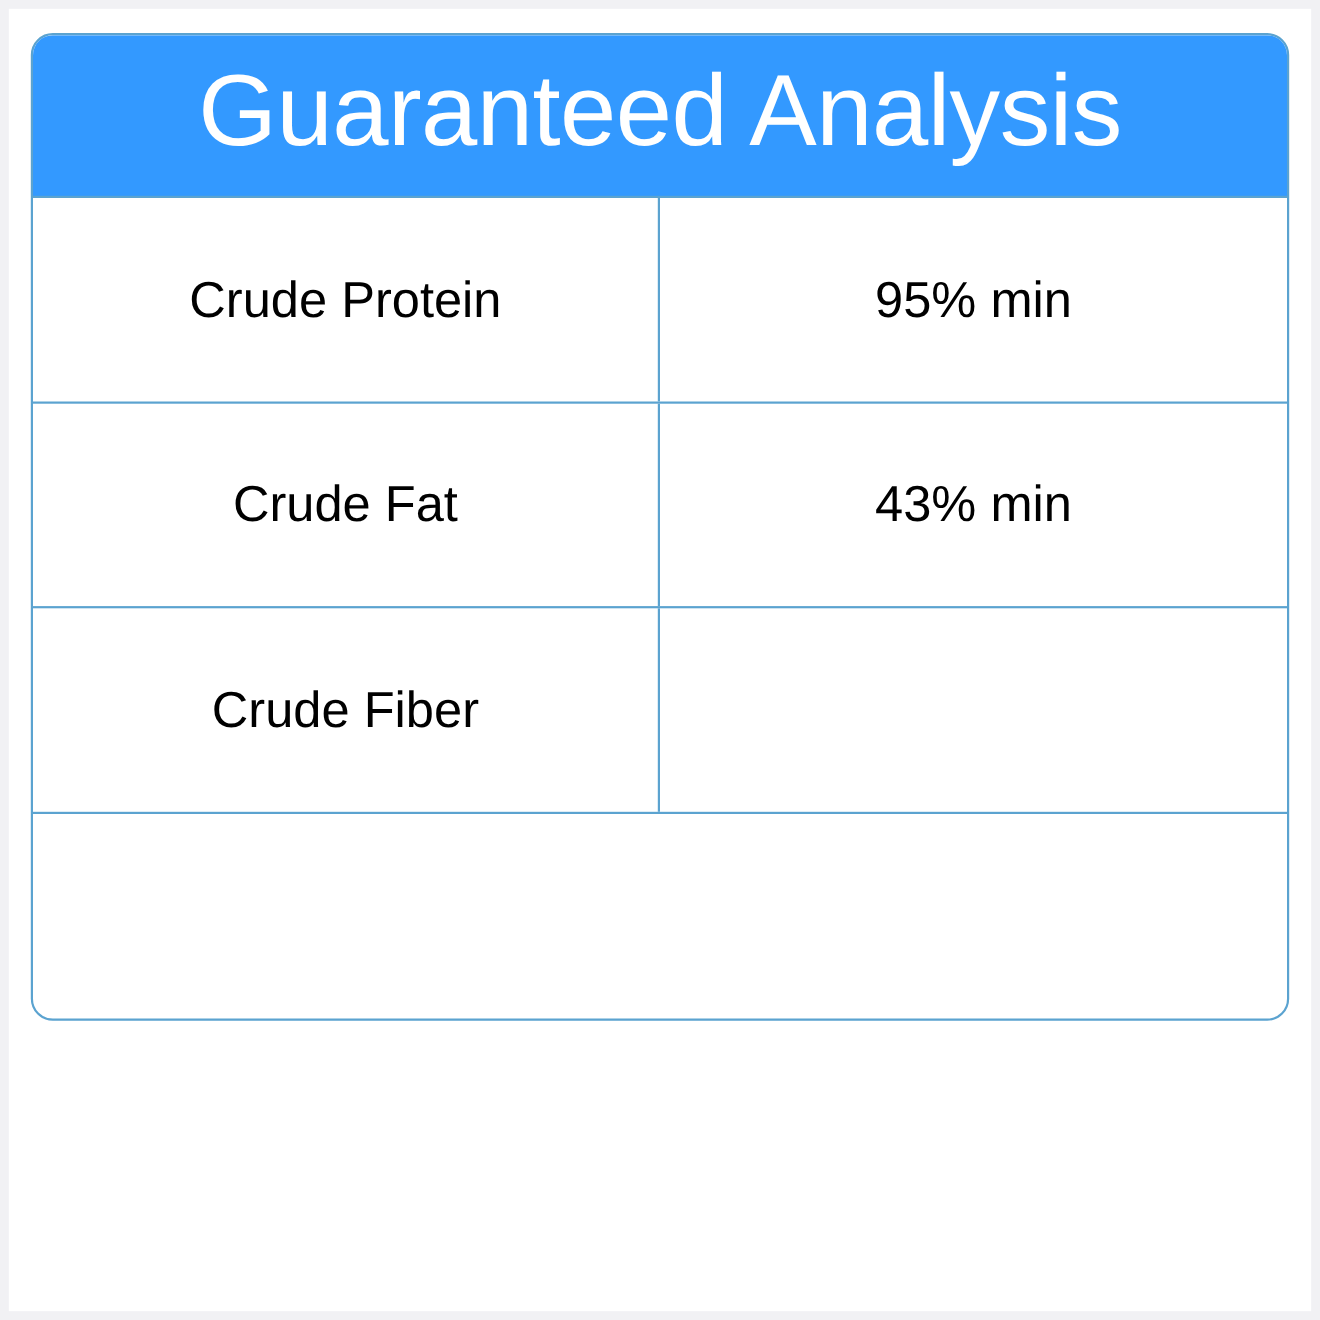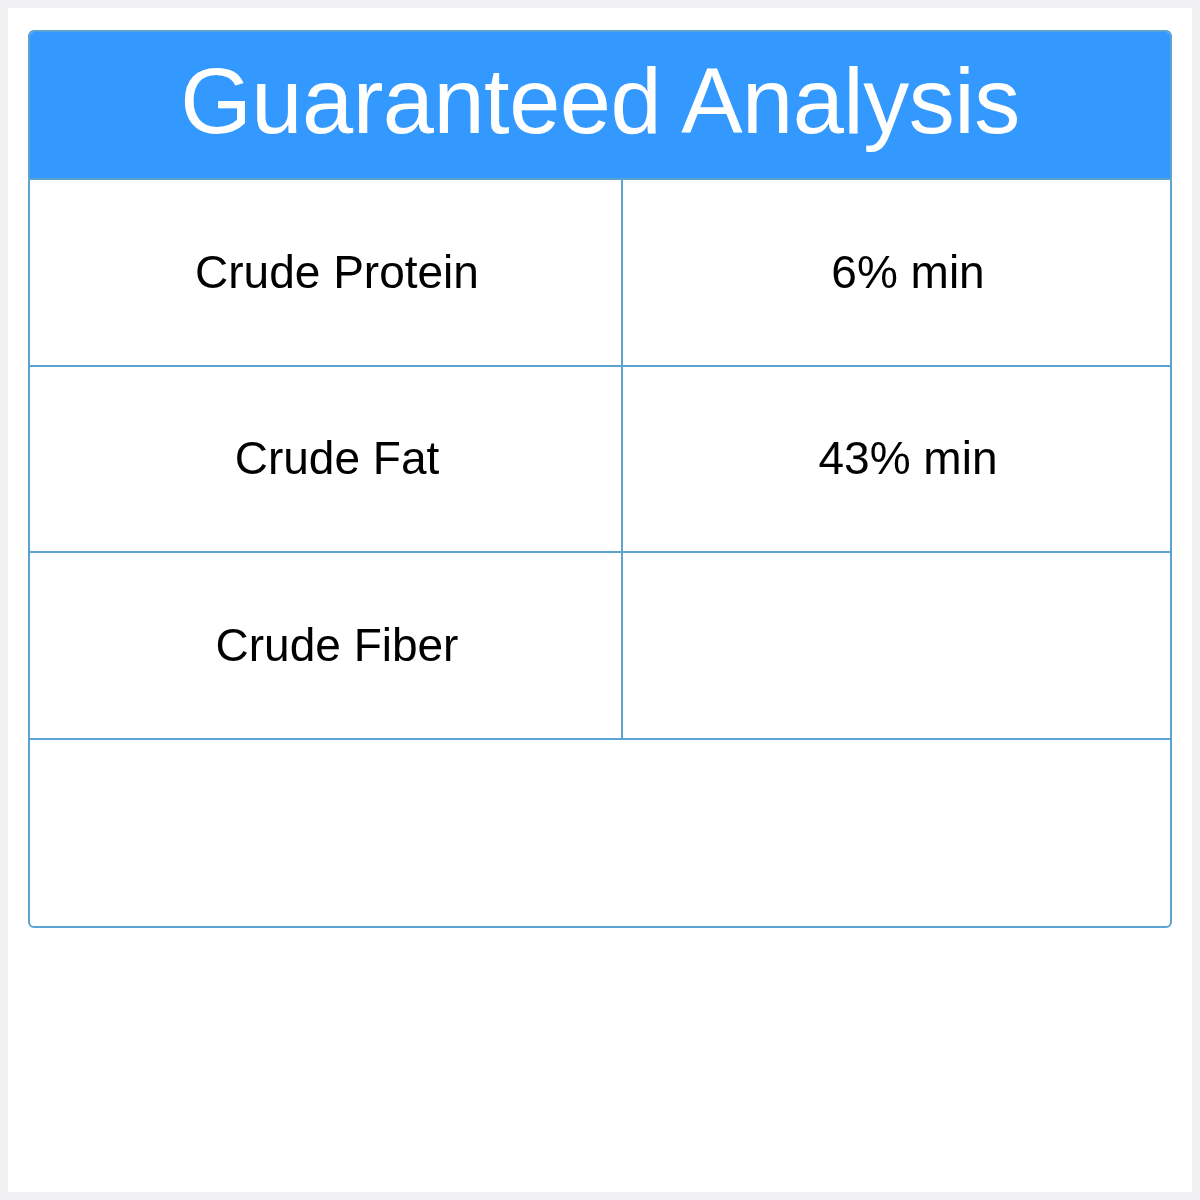--- a/index.html
+++ b/index.html
@@ -26,21 +26,21 @@
   }
 
   
   .ga-card {
     position: absolute;
     left: 20px;
     top: 22px;
     width: 1144px;
     height: 898px;
     border: 2px solid #5ba3d0;
-    border-radius: 6px;
+    border-radius: 20px;
     background: #ffffff;
     overflow: hidden;
   }
 
   .ga-header {
     height: 148px;
     background: #3399ff;
     display: flex;
     align-items: center;
     justify-content: center;
@@ -74,21 +74,20 @@
 
   .ga-cell {
     display: flex;
     align-items: center;
     justify-content: center;
     font-size: 46px;
     line-height: 1.1;
     color: #000000;
     font-weight: 400;
     padding: 17px 10px;
-    margin-left: 23px;
   }
 
   .ga-cell-label {
     width: 570px;
     flex: 0 0 570px;
     border-right: 2px solid #5ba3d0;
   }
 
   .ga-cell-value {
     flex: 1 1 auto;
@@ -102,21 +101,21 @@
   <div class="ga-card">
 
     <div class="ga-header">
       <div class="ga-title">Guaranteed Analysis</div>
     </div>
 
     <div class="ga-body">
 
       <div class="ga-row">
         <div class="ga-cell ga-cell-label">Crude Protein</div>
-        <div class="ga-cell ga-cell-value">6% min</div>
+        <div class="ga-cell ga-cell-value">95% min</div>
       </div>
 
       <div class="ga-row">
         <div class="ga-cell ga-cell-label">Crude Fat</div>
         <div class="ga-cell ga-cell-value">43% min</div>
       </div>
 
       <div class="ga-row">
         <div class="ga-cell ga-cell-label">Crude Fiber</div>
       </div>

